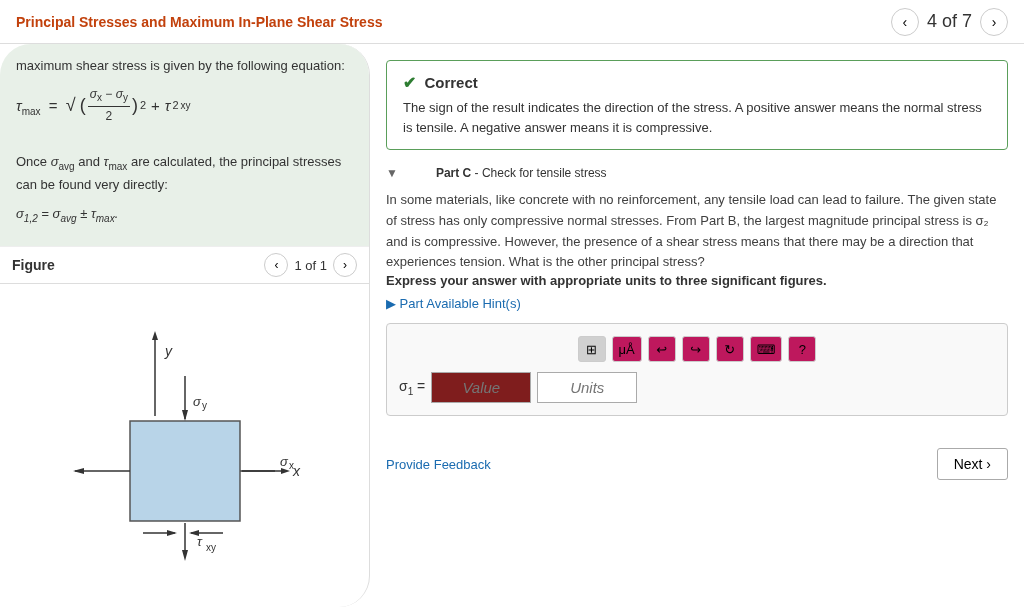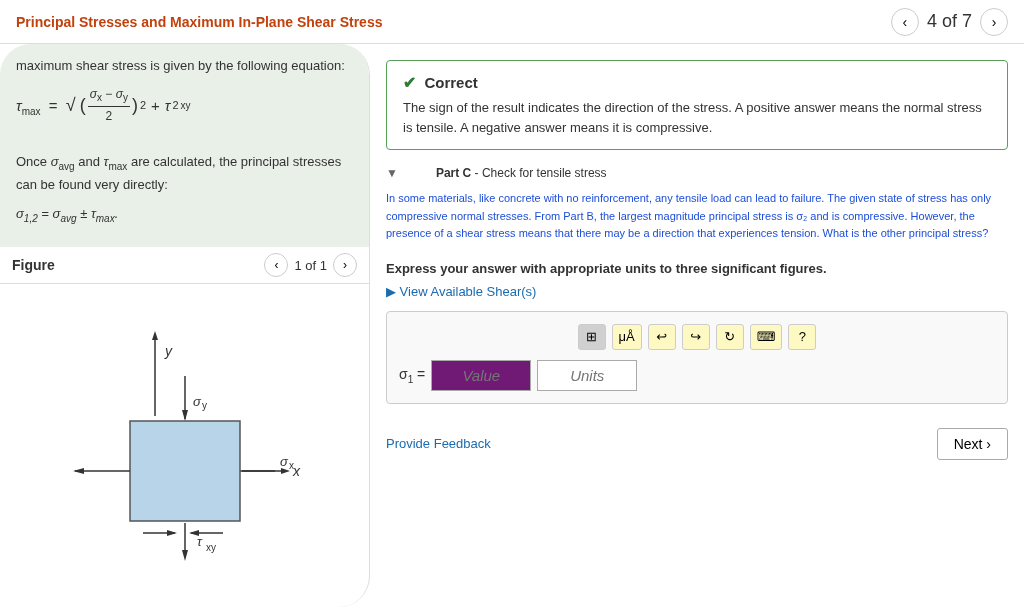--- a/index.html
+++ b/index.html
@@ -62,57 +62,57 @@
     .correct-header { display: flex; align-items: center; gap: 8px; font-weight: bold; font-size: 15px; margin-bottom: 6px; }
     .check-icon { color: #2e7d32; font-size: 16px; }
     .correct-text { font-size: 13px; line-height: 1.5; color: #333; }
 
     
     .part-c-section { margin-bottom: 12px; }
     .part-c-header { display: flex; align-items: center; gap: 6px; margin-bottom: 10px; cursor: pointer; }
     .part-c-arrow { color: #666; font-size: 12px; }
     .part-c-title { font-size: 12px; font-weight: normal; padding-left: 32px; }
     .part-c-title strong { font-weight: bold; }
-    .part-c-body { font-size: 11px; line-height: 1.6; color: #1d4ed8; margin-bottom: 18px; }
+    .part-c-body { font-size: 13px; line-height: 1.6; color: #404040; margin-bottom: 0; }
     .bold-instruction { font-weight: bold; margin-bottom: 8px; font-size: 13px; }
     .hint-link { color: #1a6bb0; cursor: pointer; font-size: 13px; display: flex; align-items: center; gap: 4px; margin-bottom: 12px; }
 
     
     .answer-box {
       border: 1px solid #ccc; border-radius: 4px; padding: 12px;
       background: #f9f9f9; margin-bottom: 12px;
     }
     .toolbar { display: flex; align-items: center; gap: 6px; margin-bottom: 10px; justify-content: center; }
     .toolbar-btn {
-      border: 1px solid #ccc; background: #fef9c3; border-radius: 3px;
+      border: 1px solid #ccc; background: #be185d; border-radius: 3px;
       padding: 3px 6px; cursor: pointer; font-size: 13px;
       display: flex; align-items: center; justify-content: center; min-width: 28px; height: 26px;
     }
     .toolbar-btn.active { background: #d0d0d0; }
     .input-row { display: flex; align-items: center; gap: 6px; }
     .input-label { font-size: 14px; }
     .value-input {
       border: 1px solid #aaa; padding: 6px 12px; font-size: 15px;
-      font-style: italic; color: #aaa; background: #701a75; width: 100px;
+      font-style: italic; color: #aaa; background: #7f1d1d; width: 100px;
       text-align: center; outline: none;
     }
     .units-input {
       border: 1px solid #aaa; padding: 6px 12px; font-size: 15px;
       font-style: italic; color: #aaa; background: #fff; width: 100px;
       text-align: center; outline: none;
     }
 
     
     .submit-btn {
       background: #1a7abf; color: #fff; border: none; border-radius: 3px;
       padding: 8px 20px; font-size: 14px; cursor: pointer;
     }
 
     
-    .right-footer { display: flex; align-items: center; justify-content: space-between; margin-top: 24px; }
+    .right-footer { display: flex; align-items: center; justify-content: space-between; margin-top: 32px; }
     .feedback-link { color: #1a6bb0; cursor: pointer; font-size: 13px; }
     .next-btn {
       background: #fff; border: 1px solid #aaa; border-radius: 3px;
       padding: 7px 16px; font-size: 14px; cursor: pointer;
       display: flex; align-items: center; gap: 4px;
     }
 
     
     .diagram { width: 260px; height: 240px; }
     .fraction { display: inline-flex; flex-direction: column; align-items: center; vertical-align: middle; font-size: 12px; }
@@ -237,21 +237,21 @@
         <span class="part-c-title">
           <strong>Part C</strong><span> - </span><span>Check for tensile stress</span>
         </span>
       </div>
 
       <p class="part-c-body">In some materials, like concrete with no reinforcement, any tensile load can lead to failure. The given state of stress has only compressive normal stresses. From Part B, the largest magnitude principal stress is σ₂ and is compressive. However, the presence of a shear stress means that there may be a direction that experiences tension. What is the other principal stress?</p>
 
       <p class="bold-instruction">Express your answer with appropriate units to three significant figures.</p>
 
       <div class="hint-link">
-        <span>▶ View Available Shear(s)</span>
+        <span>▶ Part Available Hint(s)</span>
       </div>
 
       
       <div class="answer-box">
 
         <div class="toolbar">
           <button class="toolbar-btn active">⊞</button>
           <button class="toolbar-btn">μÅ</button>
           <button class="toolbar-btn">↩</button>
           <button class="toolbar-btn">↪</button>

